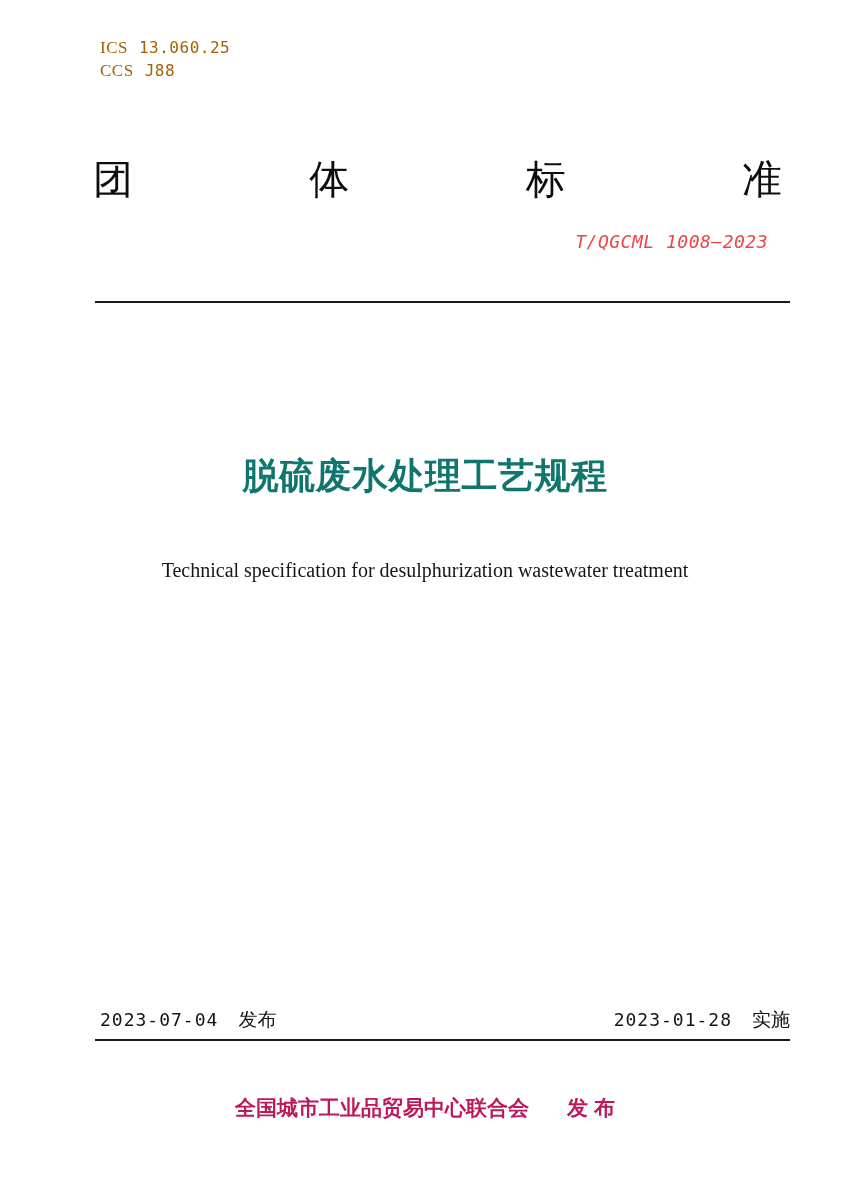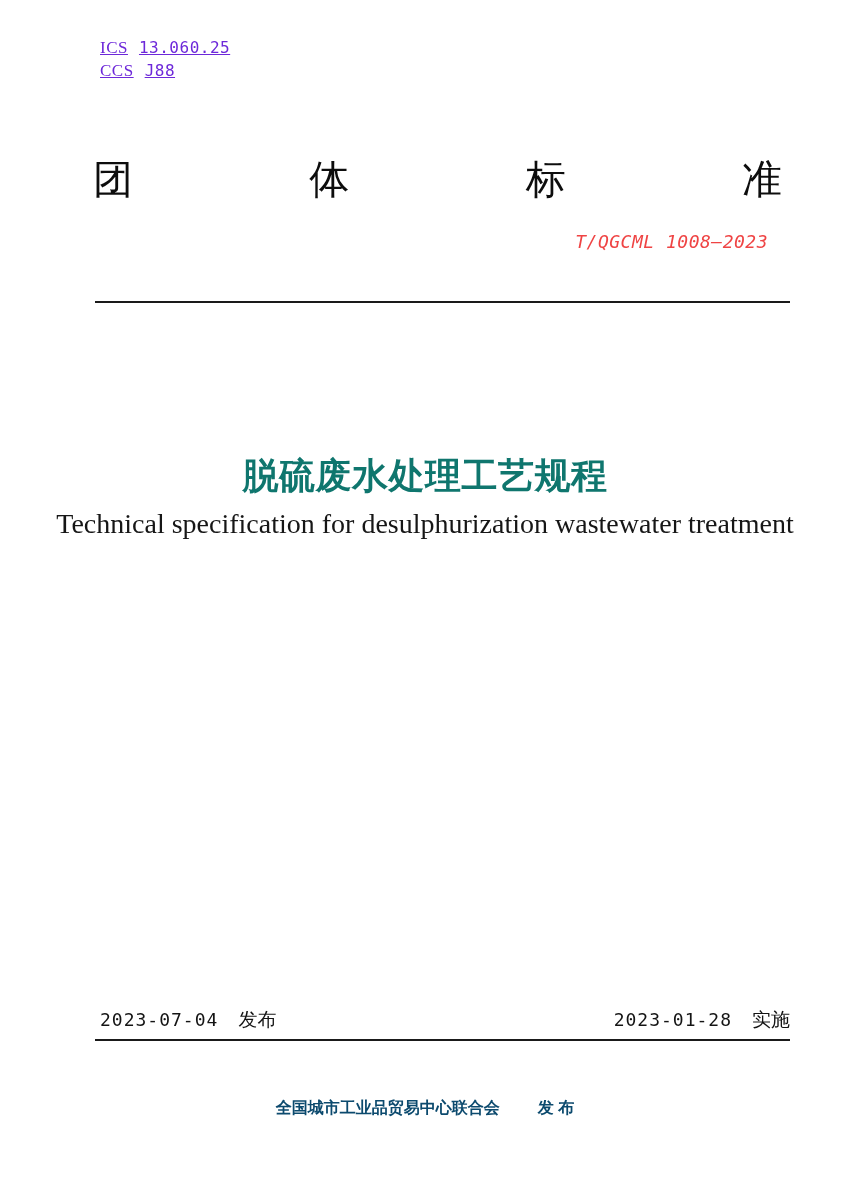--- a/index.html
+++ b/index.html
@@ -15,22 +15,21 @@
     overflow: hidden;
   }
 
   
   .codes {
     position: absolute;
     top: 36px;
     left: 100px;
     font-size: 17px;
     line-height: 23px;
-    color: #6d28d9;
-    text-decoration: underline;
+    color: #a16207;
   }
   .codes .row { white-space: nowrap; }
   .codes .lbl {
     font-family: "Liberation Serif", serif;
     letter-spacing: 0.5px;
   }
   .codes .val {
     font-family: "DejaVu Sans Mono", monospace;
     font-size: 16px;
     margin-left: 11px;
@@ -82,26 +81,26 @@
     text-align: center;
     font-size: 36px;
     line-height: 48px;
     font-weight: 600;
     letter-spacing: 0.5px;
     color: #0f766e;
   }
 
   .title-en {
     position: absolute;
-    top: 510px;
+    top: 556px;
     left: 0;
     width: 100%;
     text-align: center;
     font-family: "Liberation Serif", serif;
-    font-size: 28px;
+    font-size: 20px;
     line-height: 28px;
     color: #161616;
   }
 
   
   .dates {
     position: absolute;
     top: 1007px;
     left: 100px;
     width: 690px;
@@ -122,24 +121,24 @@
   
   .publisher-line {
     position: absolute;
     top: 1093px;
     left: 0;
     width: 100%;
     display: flex;
     justify-content: center;
     align-items: baseline;
     gap: 38px;
-    font-size: 16px;
+    font-size: 21px;
     line-height: 30px;
     font-weight: 600;
-    color: #0c4a6e;
+    color: #be185d;
     white-space: nowrap;
   }
 </style>
 </head>
 <body>
 
 <div class="page">
 
   <div class="codes">
     <div class="row">

